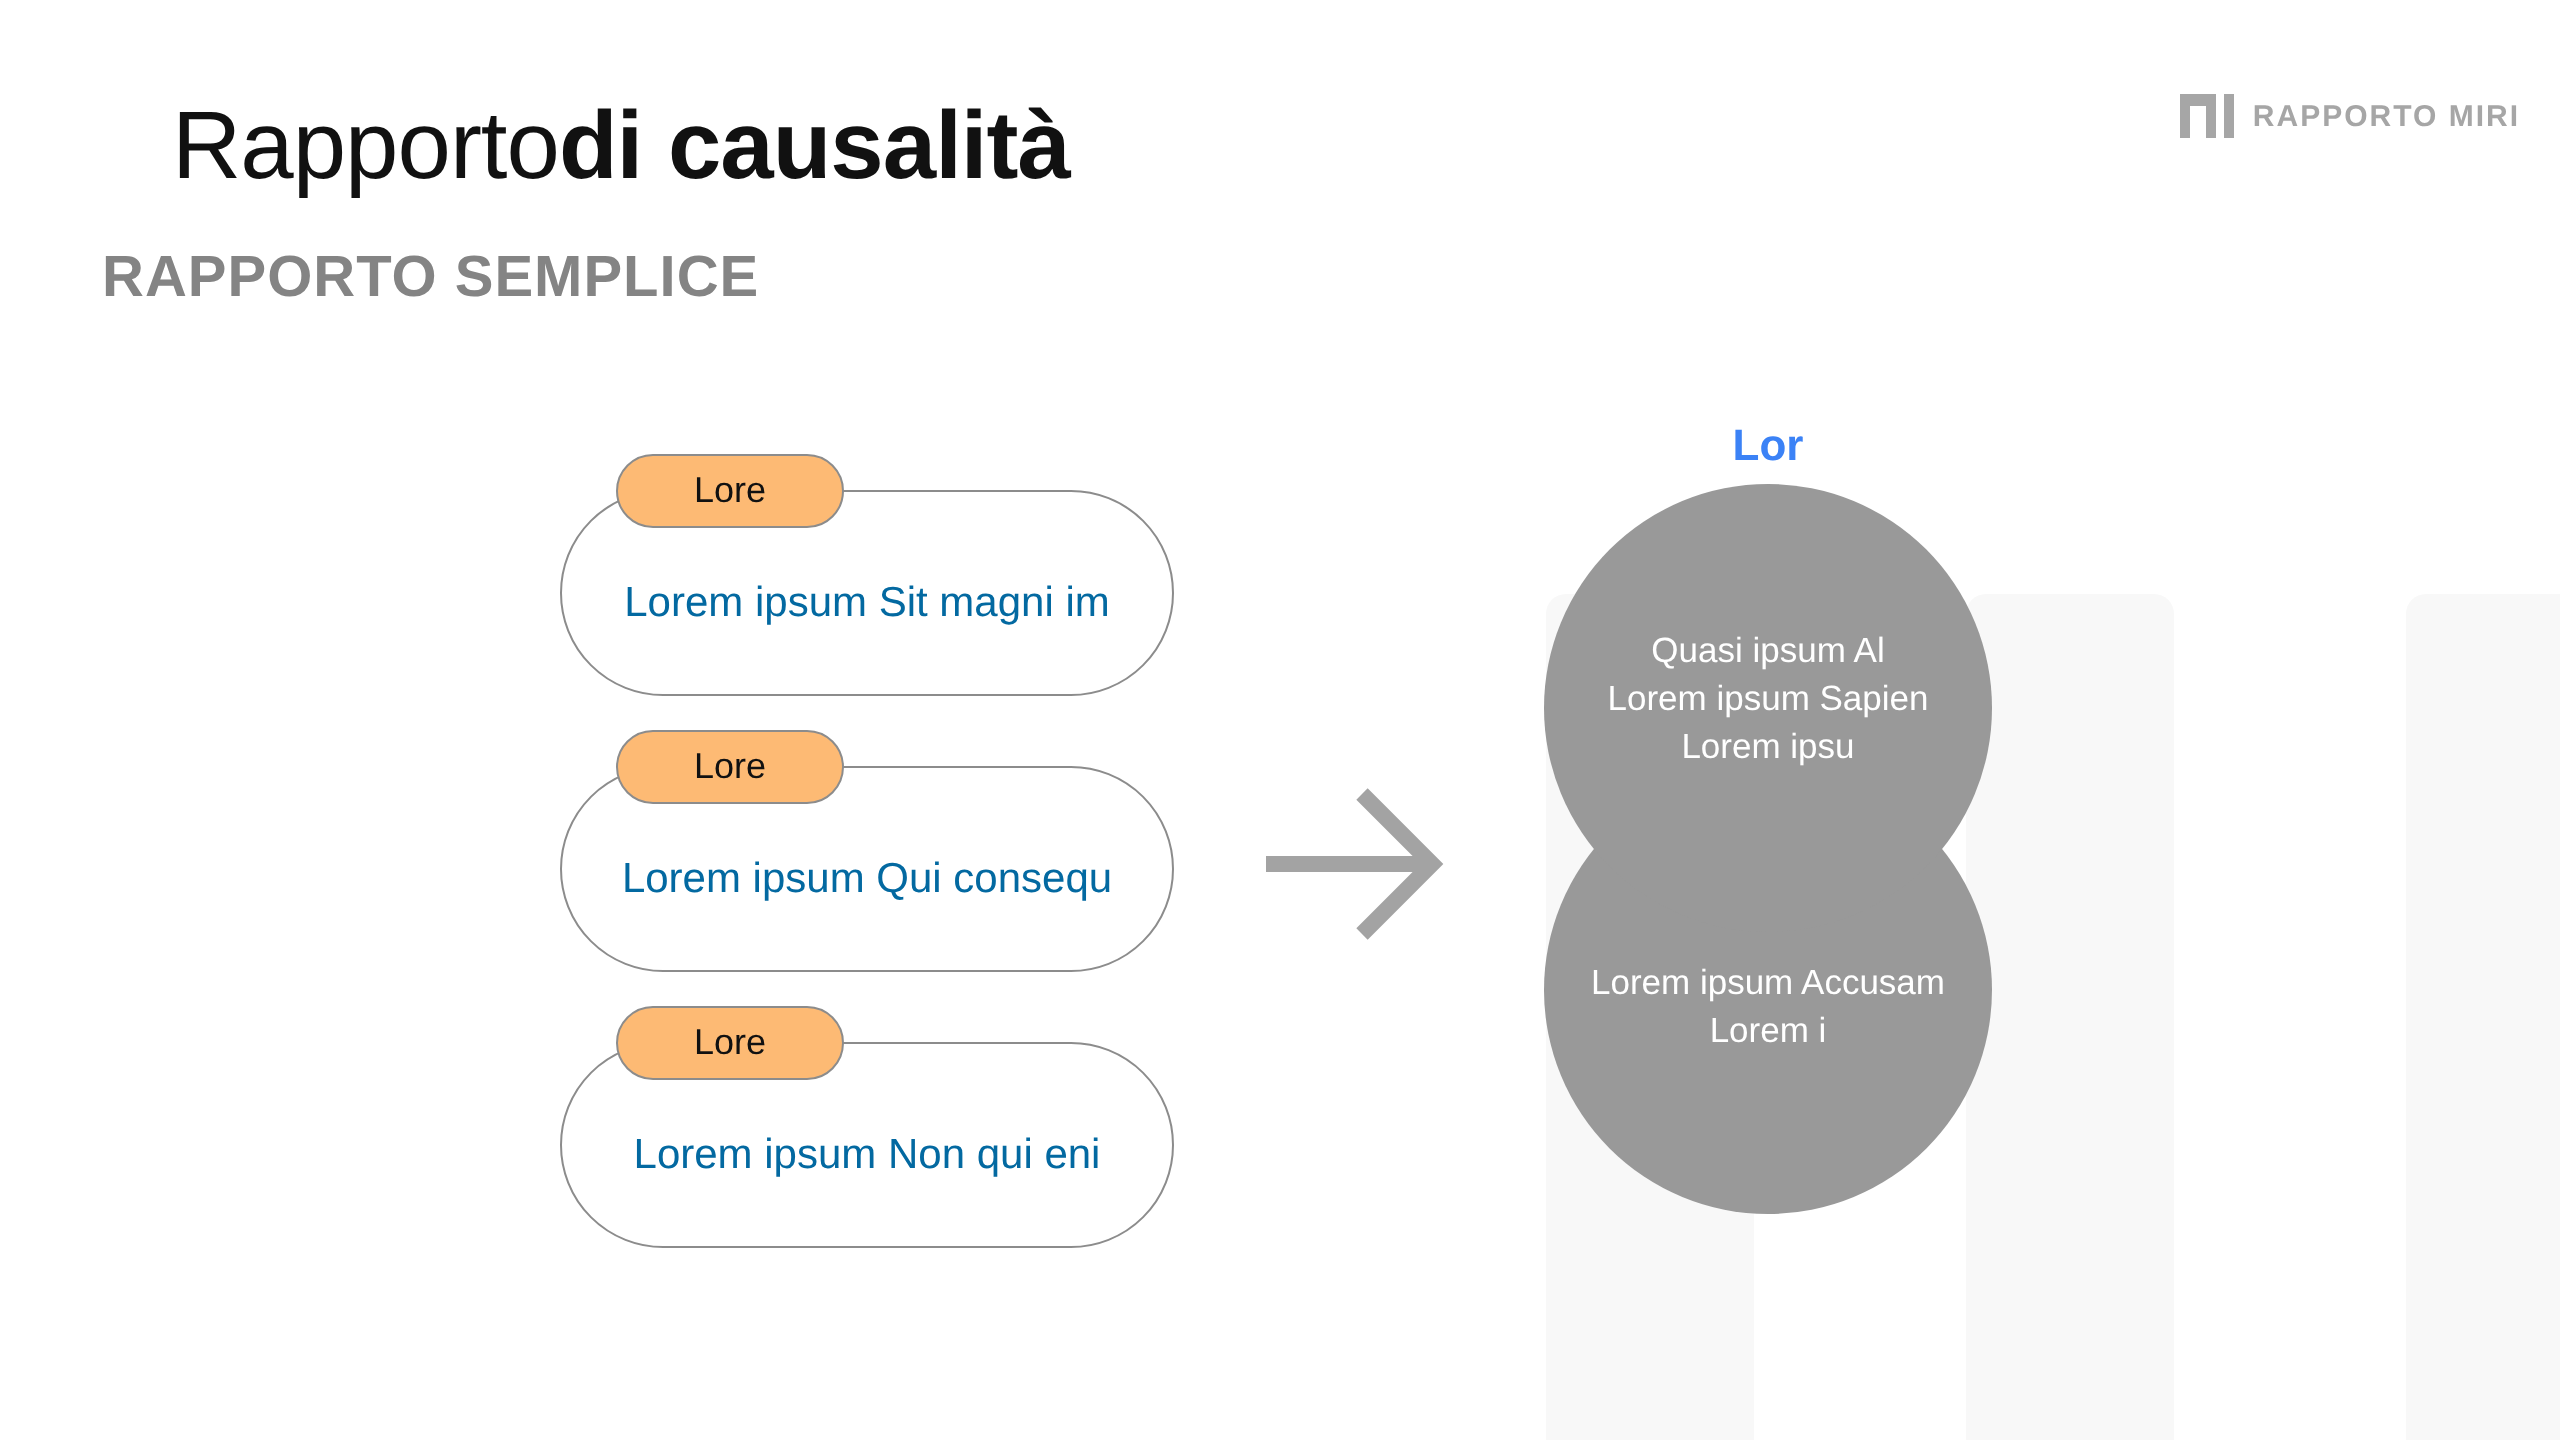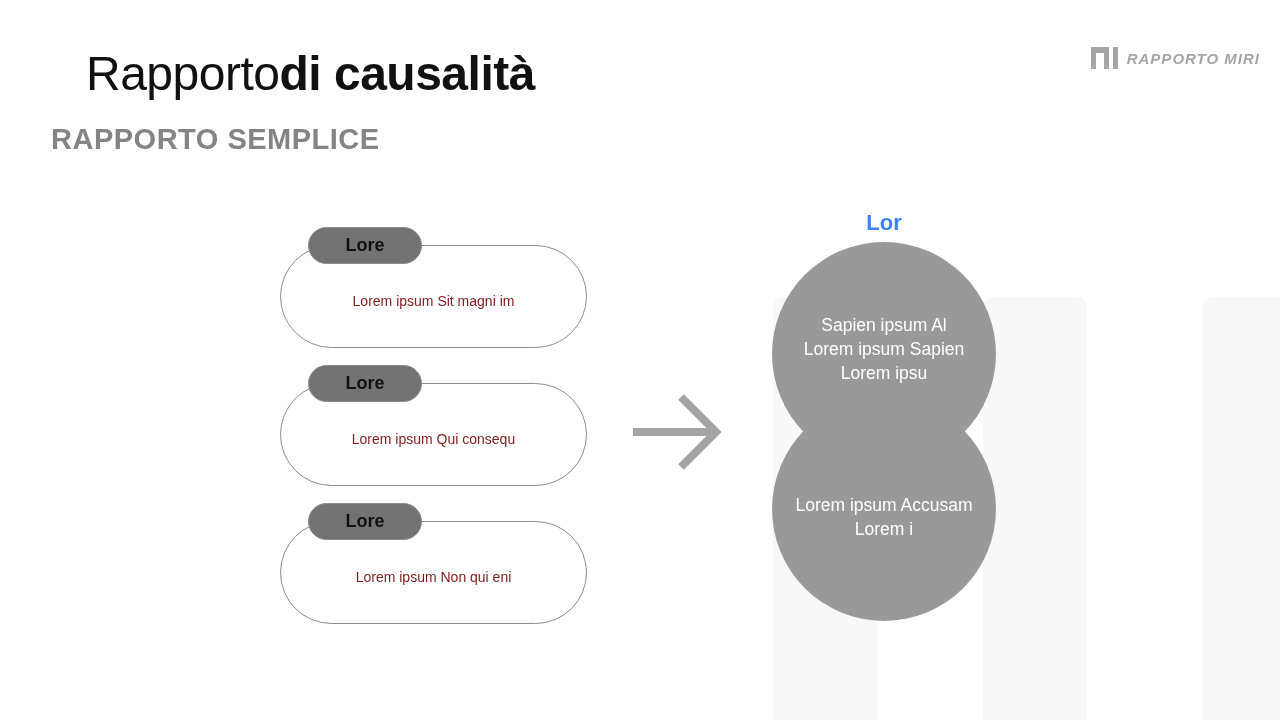--- a/index.html
+++ b/index.html
@@ -55,21 +55,20 @@
 
   
   .logo {
     position: absolute;
     top: 47px;
     right: 20px;
     display: flex;
     align-items: center;
     gap: 9px;
     z-index: 5;
-    font-style: italic;
   }
   .logo-mark { display: flex; align-items: flex-start; gap: 4px; }
   .logo-pi {
     width: 18px; height: 22px;
     border-top: 6px solid #a6a6a6;
     border-left: 5px solid #a6a6a6;
     border-right: 5px solid #a6a6a6;
   }
   .logo-bar { width: 5px; height: 22px; background: #a6a6a6; }
   .logo-text {
@@ -98,34 +97,34 @@
   }
   .pill.p1 { top: 245px; }
   .pill.p2 { top: 383px; }
   .pill.p3 { top: 521px; }
   .pill-label {
     position: absolute;
     left: 27px;
     top: -19px;
     width: 114px;
     height: 37px;
-    background: #737373;
+    background: #fdba74;
     border: 1.4px solid #8c8c8c;
     border-radius: 19px;
     display: flex;
     align-items: center;
     justify-content: center;
     font-size: 18px;
-    font-weight: 700;
+    font-weight: 400;
     color: #111111;
   }
   .pill-line {
-    font-size: 14px;
+    font-size: 21px;
     line-height: 25px;
-    color: #7f1d1d;
+    color: #0369a1;
     white-space: nowrap;
   }
 
   
   .arrow-svg { position: absolute; left: 631px; top: 393px; z-index: 1; }
 
   
   .lor-label {
     position: absolute;
     left: 772px;
@@ -146,21 +145,21 @@
     display: flex;
     flex-direction: column;
     align-items: center;
     justify-content: center;
     color: #ffffff;
     font-size: 17.5px;
     line-height: 24px;
     text-align: center;
   }
   .circle.c1 { left: 772px; top: 242px; z-index: 3; padding-bottom: 10px; }
-  .circle.c2 { left: 772px; top: 397px; z-index: 2; padding-top: 16px; }
+  .circle.c2 { left: 772px; top: 383px; z-index: 2; padding-top: 16px; }
   .circle-line { white-space: nowrap; }
 </style>
 </head>
 <body>
 
 <div class="bg-bar b1"></div>
 <div class="bg-bar b2"></div>
 <div class="bg-bar b3"></div>
 
 <h1 class="title"><span class="w-regular">Rapporto</span><span class="w-bold">di causalità</span></h1>
@@ -190,21 +189,21 @@
 </div>
 
 <svg class="arrow-svg" width="92" height="78" viewBox="0 0 92 78" xmlns="http://www.w3.org/2000/svg">
   <line x1="2" y1="39" x2="82" y2="39" stroke="#a3a3a3" stroke-width="8"></line>
   <polyline points="50,4 85,39 50,74" fill="none" stroke="#a3a3a3" stroke-width="8"></polyline>
 </svg>
 
 <div class="lor-label">Lor</div>
 
 <div class="circle c1">
-  <div class="circle-line">Sapien ipsum Al</div>
+  <div class="circle-line">Quasi ipsum Al</div>
   <div class="circle-line">Lorem ipsum Sapien</div>
   <div class="circle-line">Lorem ipsu</div>
 </div>
 
 <div class="circle c2">
   <div class="circle-line">Lorem ipsum Accusam</div>
   <div class="circle-line">Lorem i</div>
 </div>
 
 </body></html>

